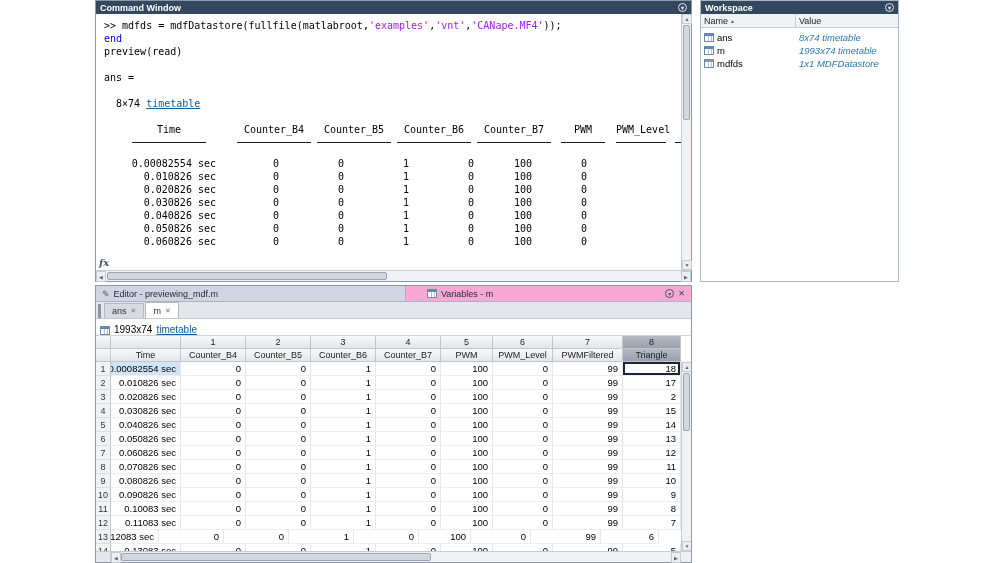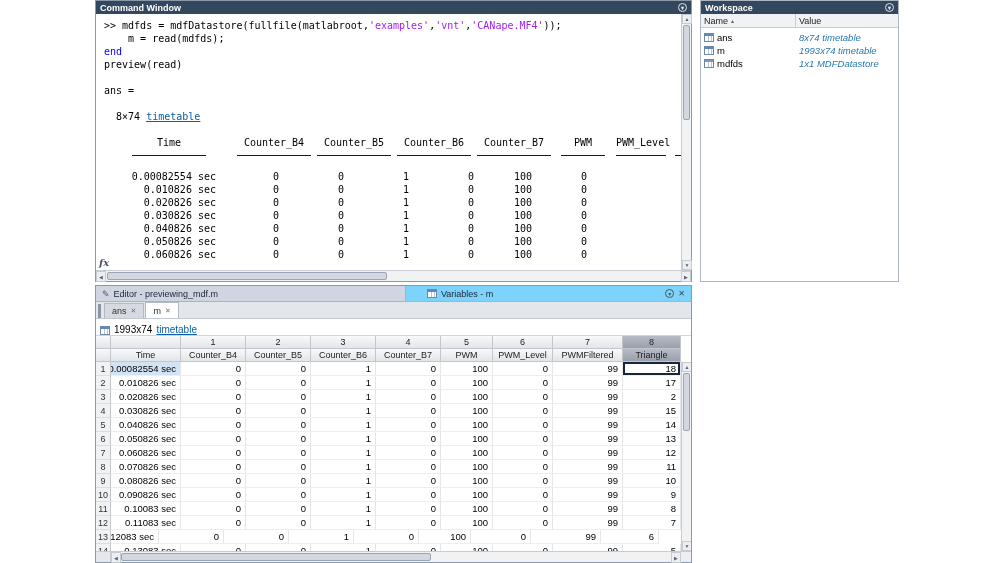--- a/index.html
+++ b/index.html
@@ -49,21 +49,21 @@
   .tt-icon { position:relative; width:10px; height:9px; border:1px solid #6e87a8; background:#fff; display:inline-block; flex:none; }
   .tt-icon::before { content:""; position:absolute; left:0; top:0; right:0; height:2px; background:#5b87c2; }
   .tt-icon::after { content:""; position:absolute; left:3px; top:2px; bottom:0; width:1px; background:#b9c4d2; box-shadow:3px 0 0 #b9c4d2; }
   .tt-icon.ds::before { background:#8a97a8; }
 
   
   #bottom-panel { position:absolute; left:95px; top:285px; width:597px; height:278px; border:1px solid #8d99a8; background:#fff; display:flex; flex-direction:column; }
   .bp-tabstrip { height:16px; display:flex; flex:none; background:#cfd6e2; border-bottom:1px solid #aab3c0; }
   .bp-tab { display:flex; align-items:center; gap:4px; padding:0 6px; font-size:9px; color:#1c2636; }
   .bp-tab.editor { width:310px; background:#cfd6e2; border-right:1px solid #a8b2c0; }
-  .bp-tab.vars { flex:1; background:#7dd3fc;padding-left:21px; }
+  .bp-tab.vars { flex:1; background:#f9a8d4;padding-left:21px; }
   .pencil { font-size:9px; color:#4a5568; }
   .bp-x { font-size:8px; color:#3c4654; }
   .doc-tabs { height:17px; background:#e3e6eb; display:flex; align-items:flex-end; flex:none; border-bottom:1px solid #c2c8d0; padding-left:2px; }
   .doc-stub { width:3px; height:14px; background:#8b94a3; margin-right:3px; flex:none; }
   .doc-tab { height:15px; display:flex; align-items:center; gap:4px; padding:0 7px; font-size:9px; background:#d7dbe1; border:1px solid #b4bac2; border-bottom:none; margin-right:1px; color:#333; }
   .doc-tab.active { background:#fff; height:16px; }
   .doc-tab .x { font-size:7px; color:#777; }
   .meta-row { height:17px; flex:none; display:flex; align-items:flex-end; gap:4px; padding-left:4px; font-size:10px; background:#fff; border-bottom:1px solid #d0d4da; color:#000; }
 
   
@@ -92,21 +92,20 @@
 
   <div id="command-window">
     <div class="panel-header">
       <span>Command Window</span>
       <span class="spacer"></span>
       <span class="circ-icon">▾</span>
     </div>
     <div class="cw-body">
       <div>
           <div class="code-line"><span class="">&gt;&gt; mdfds = mdfDatastore(fullfile(matlabroot,</span><span class="str">'examples'</span><span class="">,</span><span class="str">'vnt'</span><span class="">,</span><span class="str">'CANape.MF4'</span><span class="">));</span></div>
-          <div class="code-line"><span class="">    m = read(mdfds);</span></div>
           <div class="code-line"><span class="kw">end</span></div>
           <div class="code-line"><span class="">preview(read)</span></div>
           <div class="code-line">&nbsp;</div>
           <div class="code-line"><span class="">ans =</span></div>
           <div class="code-line">&nbsp;</div>
           <div class="code-line"><span class="">  8×74 </span><span class="lnk">timetable</span></div>
         </div>
       <div class="cw-table-header">
           <div class="cwh" style="width: 130px;">
             <span class="u" style="width: 74px;">Time</span>

